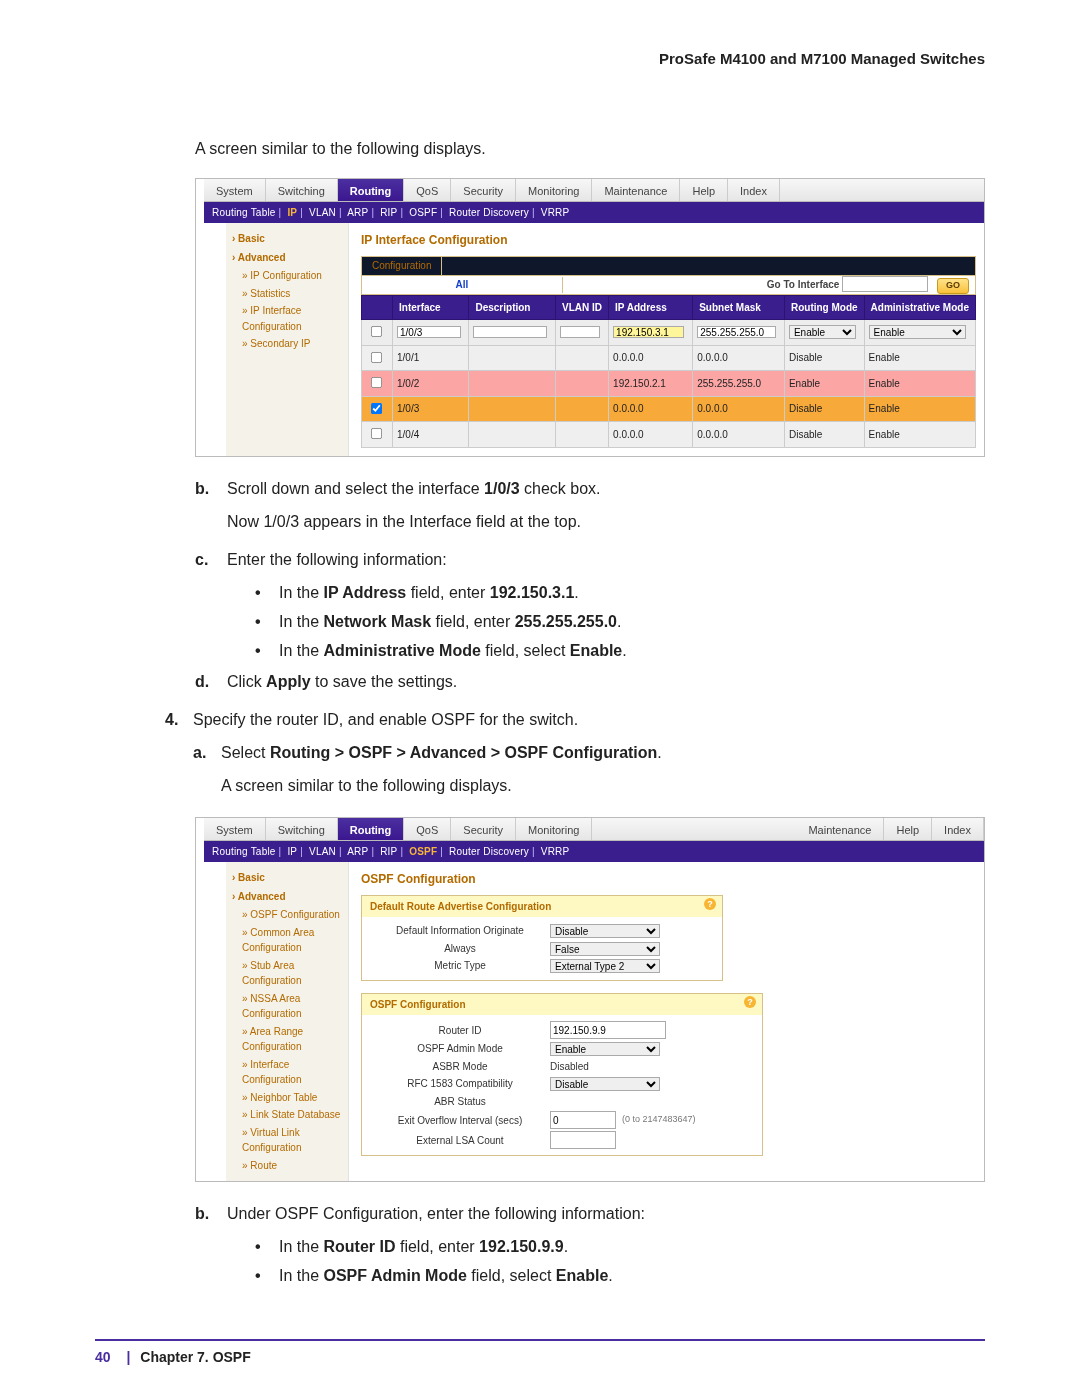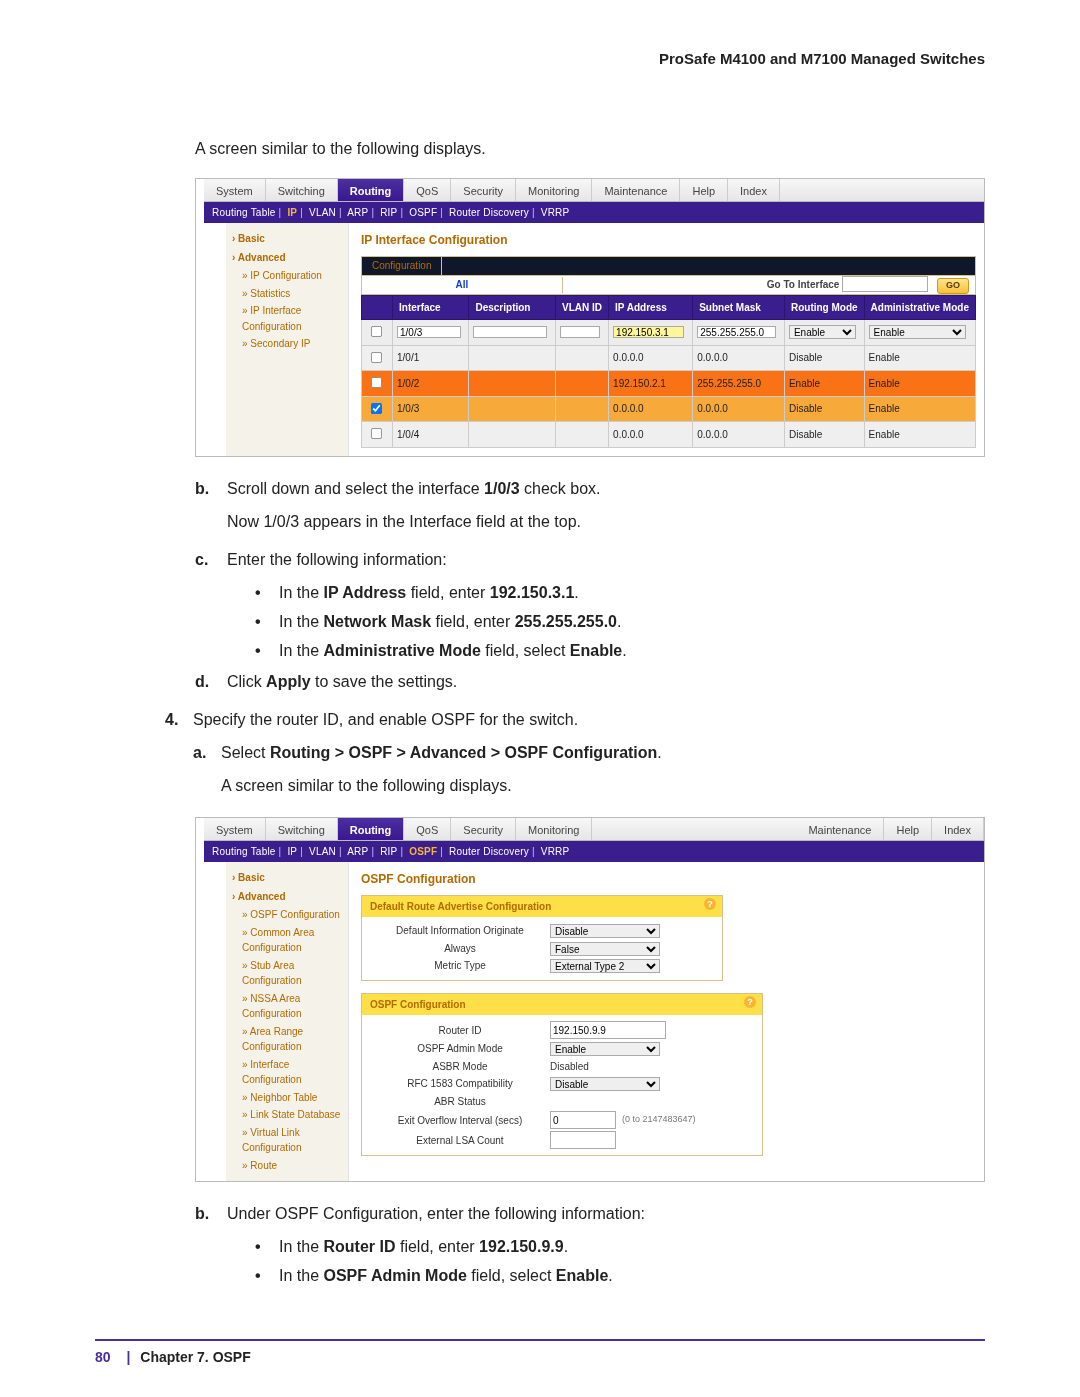--- a/index.html
+++ b/index.html
@@ -117,37 +117,37 @@
   table.grid th {
     background: #3a1e8e; color: #fff; font-weight: bold; text-align: left;
     padding: 4px 6px; border: 1px solid #2d1370; white-space: nowrap;
   }
   table.grid td {
     padding: 2px 4px; border: 1px solid #ccc; white-space: nowrap;
     height: 14px;
   }
   table.grid tr.inputrow td { background: #ededed; }
   table.grid tr.r-gray td { background: #efefef; }
-  table.grid tr.r-dark td { background: #f97316; margin-top: 28px; }
+  table.grid tr.r-dark td { background: #fca5a5; margin-top: 28px; }
   table.grid tr.r-orange td { background: #f7a93a; }
   table.grid input.cell {
     border: 1px solid #aaa; height: 12px; font-size: 10px; width: 95%;
     box-sizing: border-box;
   }
   table.grid select.cell {
     border: 1px solid #aaa; height: 14px; font-size: 10px; width: 95%;
   }
   table.grid input[type=checkbox] { transform: scale(0.85); }
 
   
   .panel {
     border: 1px solid #d6c087; margin-bottom: 12px;
   }
   .panel-hd {
-    background: #fde047; color: #b36b00; font-weight: bold;
+    background: #fef9c3; color: #b36b00; font-weight: bold;
     font-size: 10px; padding: 3px 8px; position: relative;
   }
   .panel-hd .help {
     position: absolute; right: 6px; top: 2px;
     width: 12px; height: 12px; border-radius: 50%;
     background: #f8b531; color: #fff; font-size: 9px;
     text-align: center; line-height: 12px; font-weight: bold;
   }
   .panel-body { padding: 4px 8px; }
   .frow { display: flex; align-items: center; font-size: 10px; margin: 2px 0; }
@@ -442,17 +442,17 @@
           </div>
         <div class="bullet-row">
             <div class="dot">•</div>
             <div class="btxt"><span>In the </span><b>OSPF Admin Mode</b><span> field, select </span><b>Enable</b><span>.</span></div>
           </div>
       </div>
     </div>
   </div>
 
   <div class="footer">
-    <span class="pg">80</span>
+    <span class="pg">40</span>
     <span class="sep2">|</span>
     <span class="ch">Chapter 7.  OSPF</span>
   </div>
 </div>
 
 </body></html>

